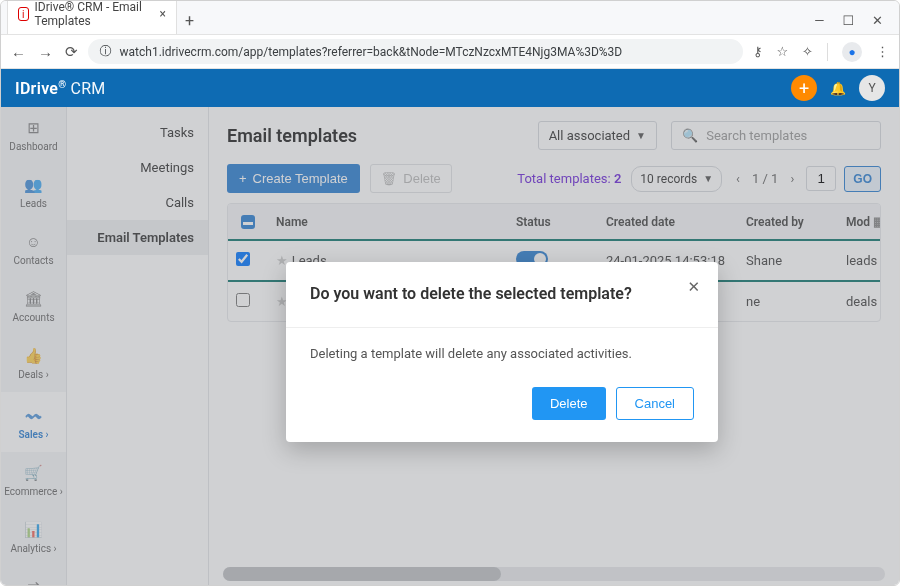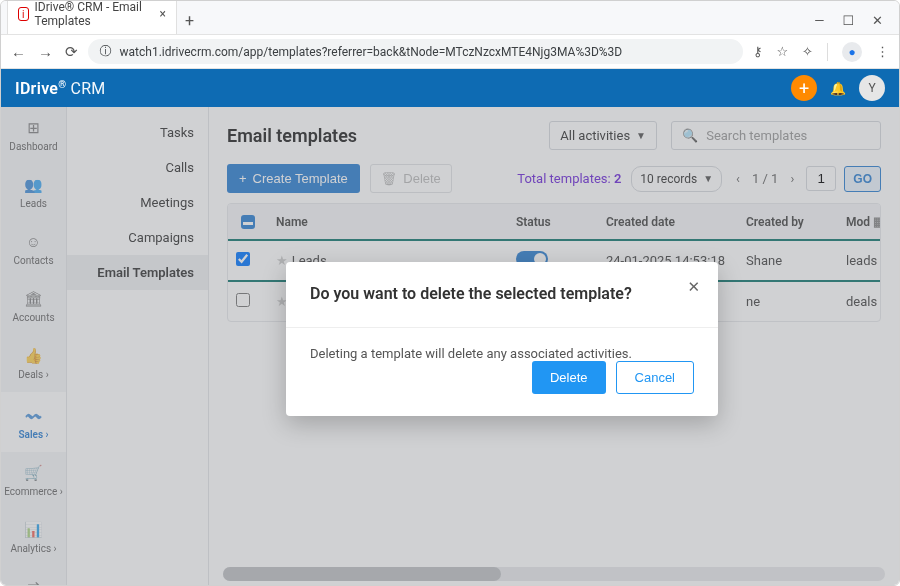--- a/index.html
+++ b/index.html
@@ -185,21 +185,21 @@
     z-index:20;
   }
   .modal {
     position:absolute; left:285px; top:261px; width:432px;
     background:#fff; border-radius:4px; box-shadow:0 8px 24px rgba(0,0,0,.22);
     z-index:30; padding:22px 24px; font-size:14px; color:#333;
   }
   .modal h3 { font-size:16px; font-weight:600; margin-bottom:24px;}
   .modal .close { position:absolute; top:16px; right:18px; color:#666; font-size:15px;}
   .modal hr{border:none;border-top:1px solid #eee;margin:0 -24px 18px -24px;}
-  .modal p { font-size:13px; color:#555; }
+  .modal p { font-size:13px; color:#555; margin-bottom:26px;}
   .modal .actions { display:flex; justify-content:flex-end; gap:10px;}
   .btn-blue { background:#2196f3; color:#fff; border:none; border-radius:3px; padding:8px 18px; font-size:13px;}
   .btn-outline { background:#fff; color:#2196f3; border:1px solid #2196f3; border-radius:3px; padding:8px 18px; font-size:13px;}
 </style>
 </head>
 <body>
 
 <div class="titlebar">
   <div class="tab">
     <span class="favicon">i</span>
@@ -281,34 +281,33 @@
         <span class="sa-icon">📊</span>
         <span class="sa-label">Analytics ›</span>
       </div>
       <div class="sa-item">
         <span class="sa-icon">⇄</span>
       </div>
     </div>
 
   <div class="sidebar-b" id="sidebarB">
       <div class="sb-item">Tasks</div>
+      <div class="sb-item">Meetings</div>
       <div class="sb-item">Calls</div>
-      <div class="sb-item">Meetings</div>
-      <div class="sb-item">Campaigns</div>
       <div class="sb-item active">Email Templates</div>
     </div>
 
   <div class="content">
     <div class="content-inner">
 
       <div class="page-head">
         <div class="page-title">Email templates</div>
         <div class="spacer"></div>
         <div class="dd">
-          <span>All activities</span>
+          <span>All associated</span>
           <span class="chev">▼</span>
         </div>
         <div class="search">
           <span>🔍</span>
           <span>Search templates</span>
         </div>
       </div>
 
       <div class="tools">
         <button class="btn-primary">

